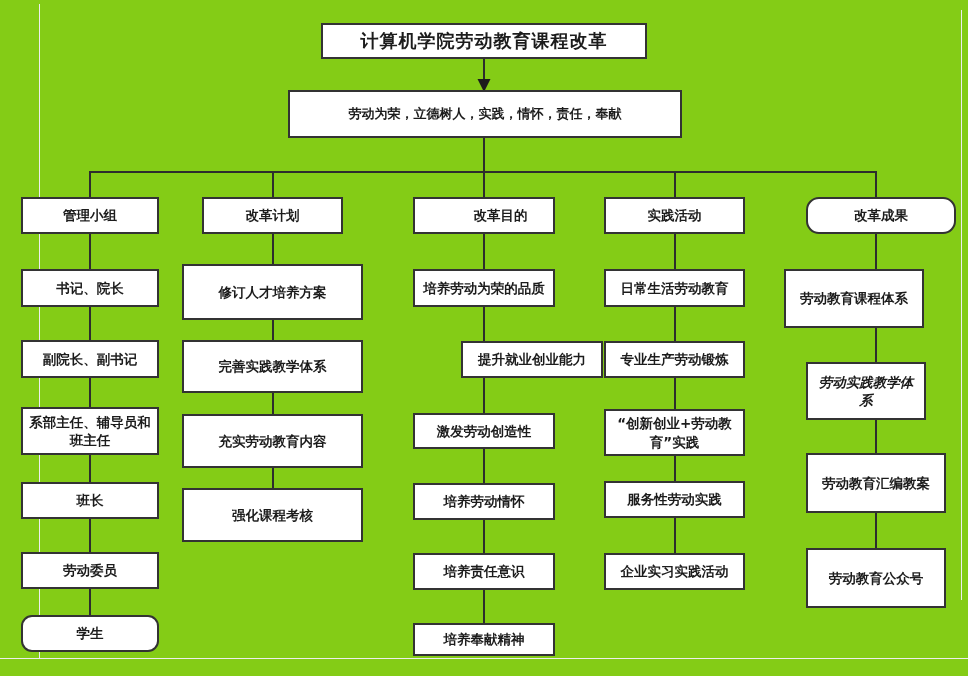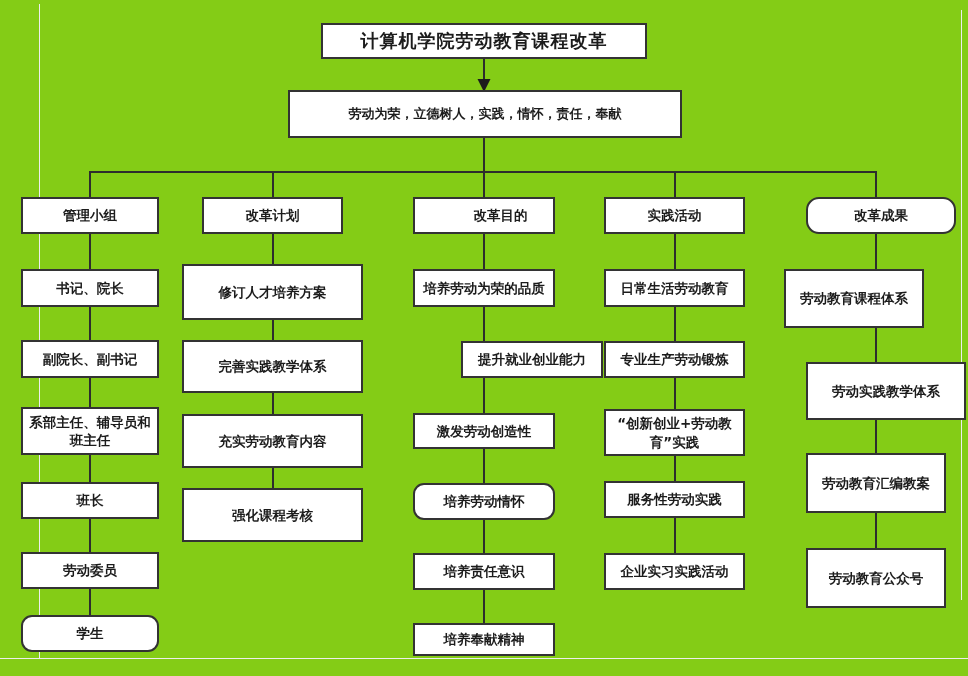--- a/index.html
+++ b/index.html
@@ -118,30 +118,30 @@
   <div class="box" style="left:202px; top:197px; width:141px; height:37px;">改革计划</div>
   <div class="box" style="left:182px; top:264px; width:181px; height:56px;">修订人才培养方案</div>
   <div class="box" style="left:182px; top:340px; width:181px; height:53px;">完善实践教学体系</div>
   <div class="box" style="left:182px; top:414px; width:181px; height:54px;">充实劳动教育内容</div>
   <div class="box" style="left:182px; top:488px; width:181px; height:54px;">强化课程考核</div>
 
   <div class="box" style="left:413px; top:197px; width:142px; height:37px;padding-left:39px;">改革目的</div>
   <div class="box" style="left:413px; top:269px; width:142px; height:38px;">培养劳动为荣的品质</div>
   <div class="box" style="left:413px; top:341px; width:142px; height:37px;margin-left:48px;">提升就业创业能力</div>
   <div class="box" style="left:413px; top:413px; width:142px; height:36px;">激发劳动创造性</div>
-  <div class="box" style="left:413px; top:483px; width:142px; height:37px;border-radius:11px;">培养劳动情怀</div>
+  <div class="box" style="left:413px; top:483px; width:142px; height:37px;">培养劳动情怀</div>
   <div class="box" style="left:413px; top:553px; width:142px; height:37px;">培养责任意识</div>
   <div class="box" style="left:413px; top:623px; width:142px; height:33px;">培养奉献精神</div>
 
   <div class="box" style="left:604px; top:197px; width:141px; height:37px;">实践活动</div>
   <div class="box" style="left:604px; top:269px; width:141px; height:38px;">日常生活劳动教育</div>
   <div class="box" style="left:604px; top:341px; width:141px; height:37px;">专业生产劳动锻炼</div>
   <div class="box" style="left:604px; top:409px; width:141px; height:47px;">“创新创业+劳动教育”实践</div>
   <div class="box" style="left:604px; top:481px; width:141px; height:37px;">服务性劳动实践</div>
   <div class="box" style="left:604px; top:553px; width:141px; height:37px;">企业实习实践活动</div>
 
   <div class="box" style="left:806px; top:197px; width:150px; height:37px;border-radius:13px;">改革成果</div>
   <div class="box" style="left:784px; top:269px; width:140px; height:59px;">劳动教育课程体系</div>
-  <div class="box" style="left:806px; top:362px; width:160px; height:58px;">劳动实践教学体系</div>
+  <div class="box" style="left:806px; top:362px; width:120px; height:58px;font-style:italic;">劳动实践教学体系</div>
   <div class="box" style="left:806px; top:453px; width:140px; height:60px;">劳动教育汇编教案</div>
   <div class="box" style="left:806px; top:548px; width:140px; height:60px;">劳动教育公众号</div>
 
 </div>
 
 </body></html>

